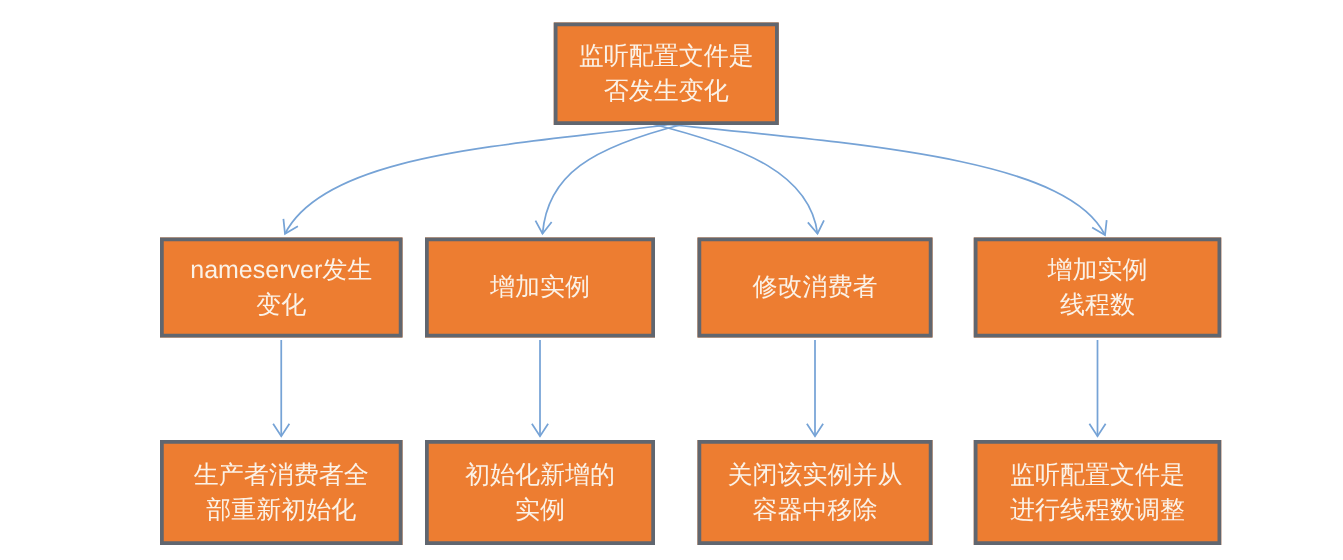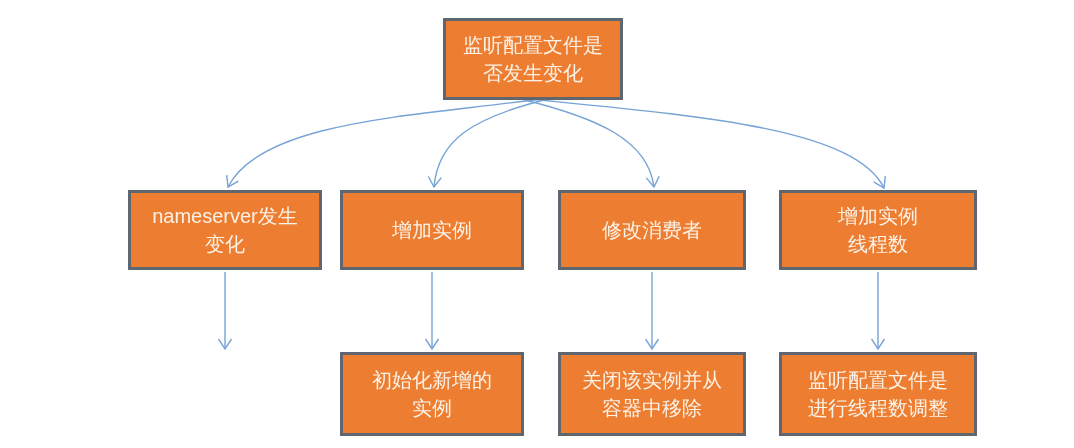--- a/index.html
+++ b/index.html
@@ -71,20 +71,22 @@
   <div class="node" style="left:443px; top:18px; width:180px; height:82px;">监听配置文件是
 否发生变化</div>
 
   <div class="node" style="left:340px; top:190px; width:184px; height:80px;">增加实例</div>
   <div class="node" style="left:128px; top:190px; width:194px; height:80px;">nameserver发生
 变化</div>
   <div class="node" style="left:558px; top:190px; width:188px; height:80px;">修改消费者</div>
   <div class="node" style="left:779px; top:190px; width:198px; height:80px;">增加实例
 线程数</div>
 
+  <div class="node" style="left:128px; top:352px; width:194px; height:84px;">生产者消费者全
+部重新初始化</div>
   <div class="node" style="left:558px; top:352px; width:188px; height:84px;">关闭该实例并从
 容器中移除</div>
   <div class="node" style="left:340px; top:352px; width:184px; height:84px;">初始化新增的
 实例</div>
   <div class="node" style="left:779px; top:352px; width:198px; height:84px;">监听配置文件是
 进行线程数调整</div>
 
 </div>
 
 </body></html>

